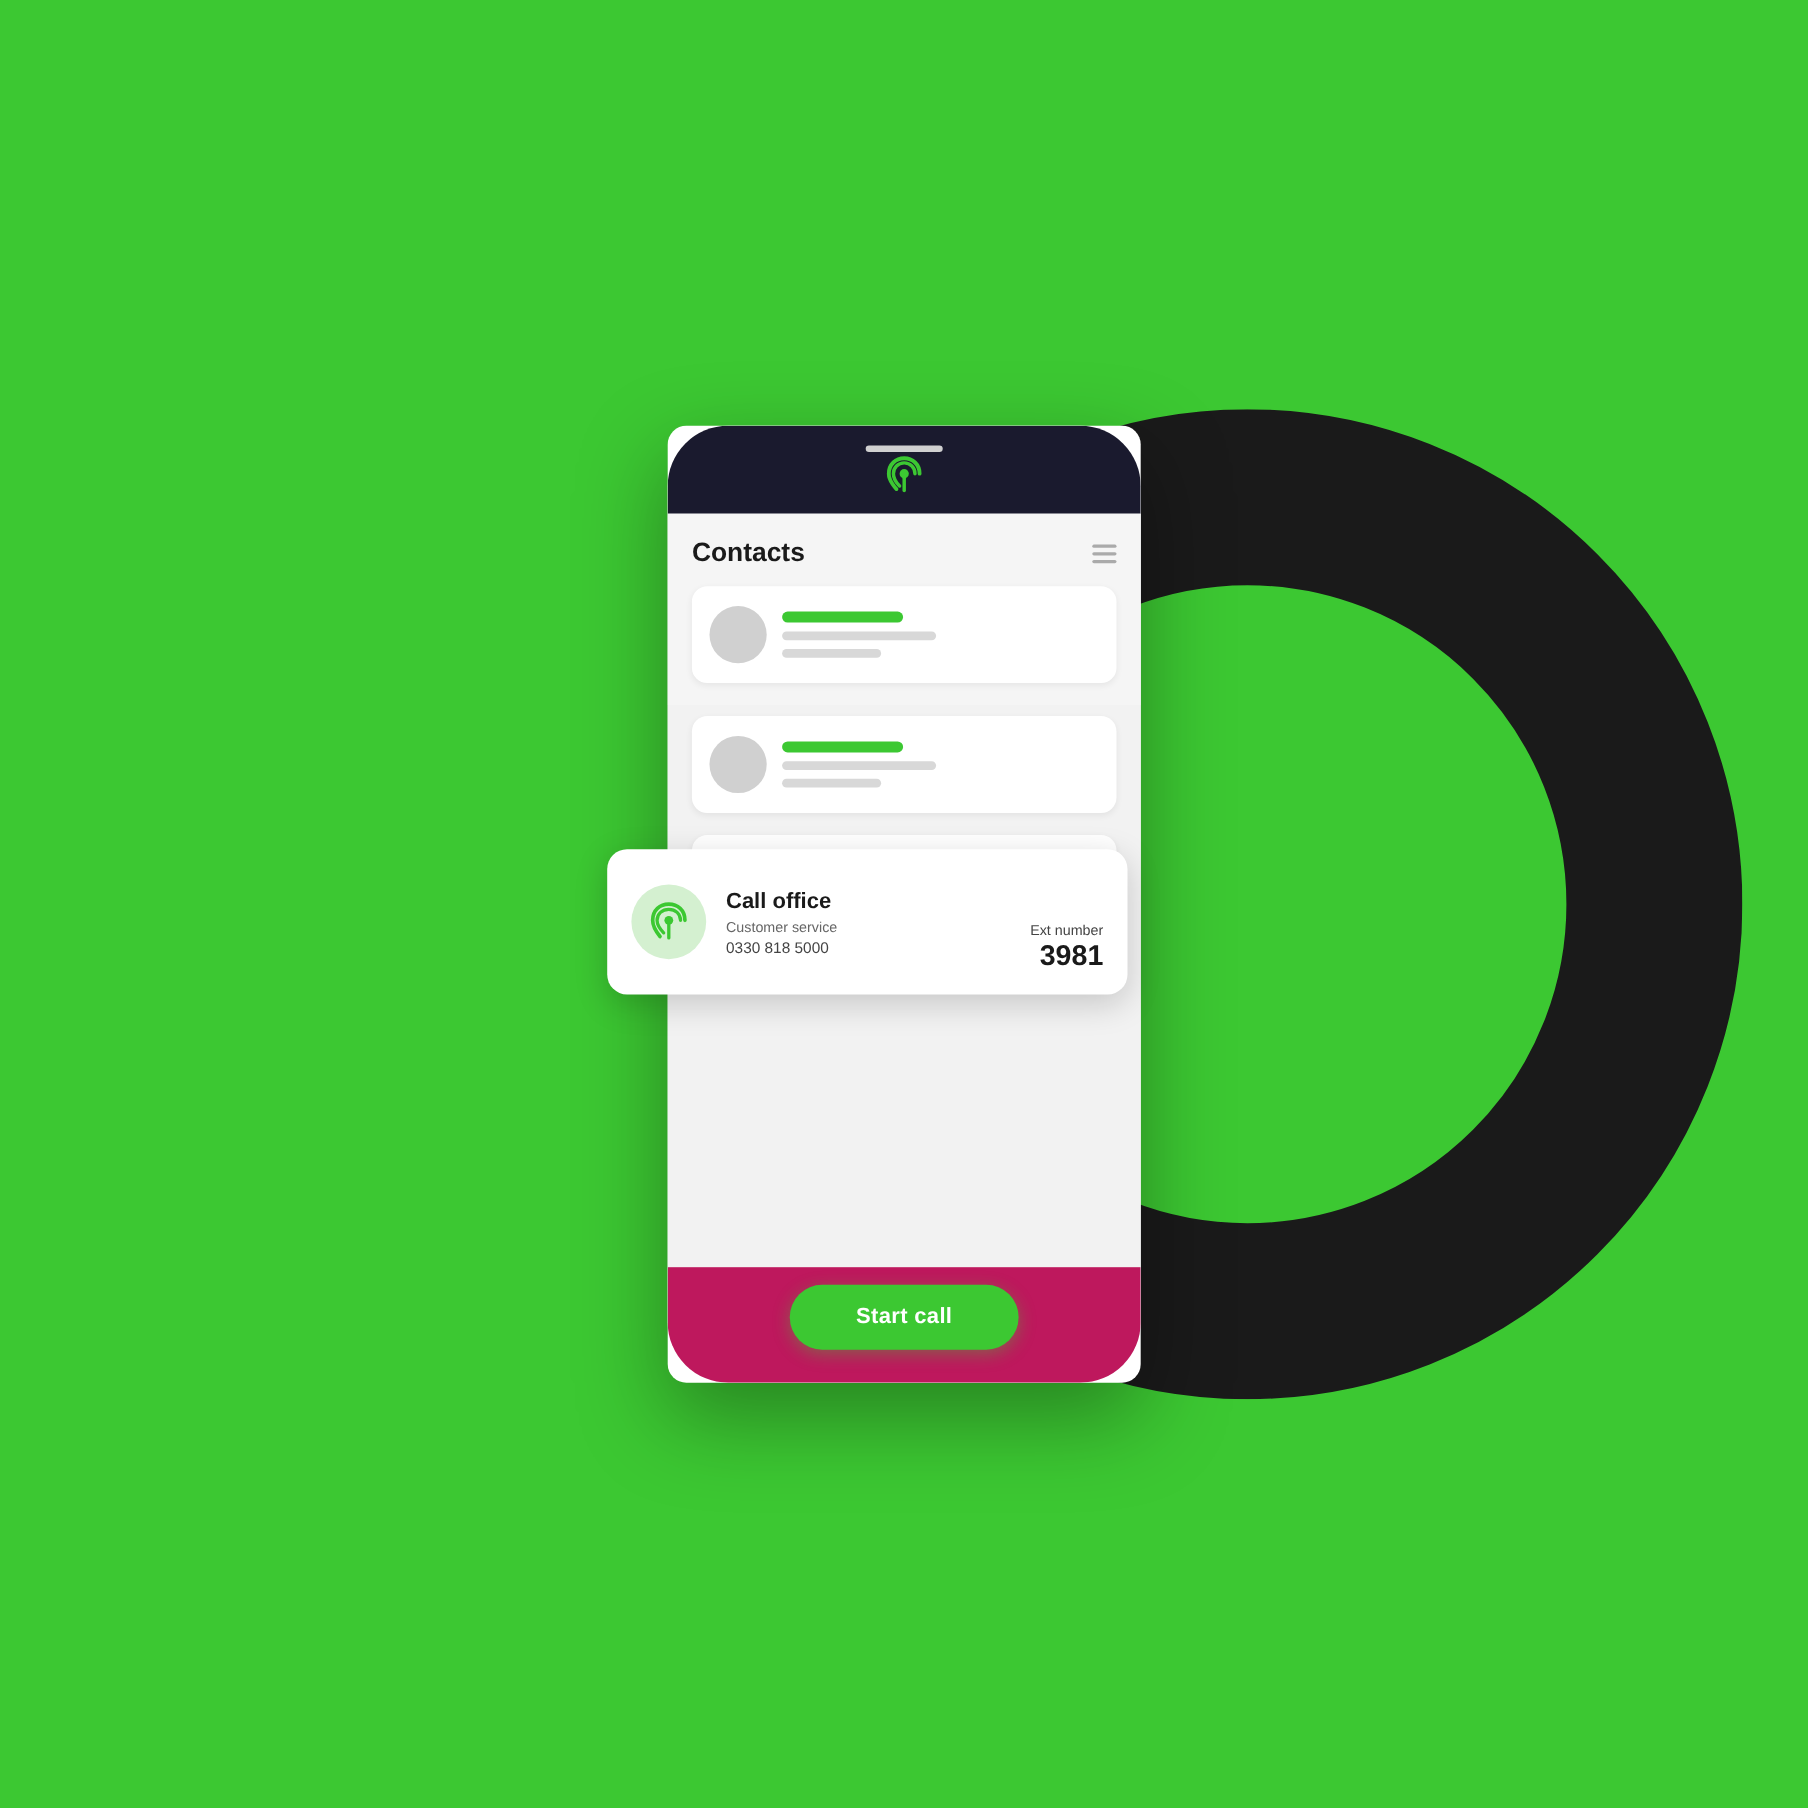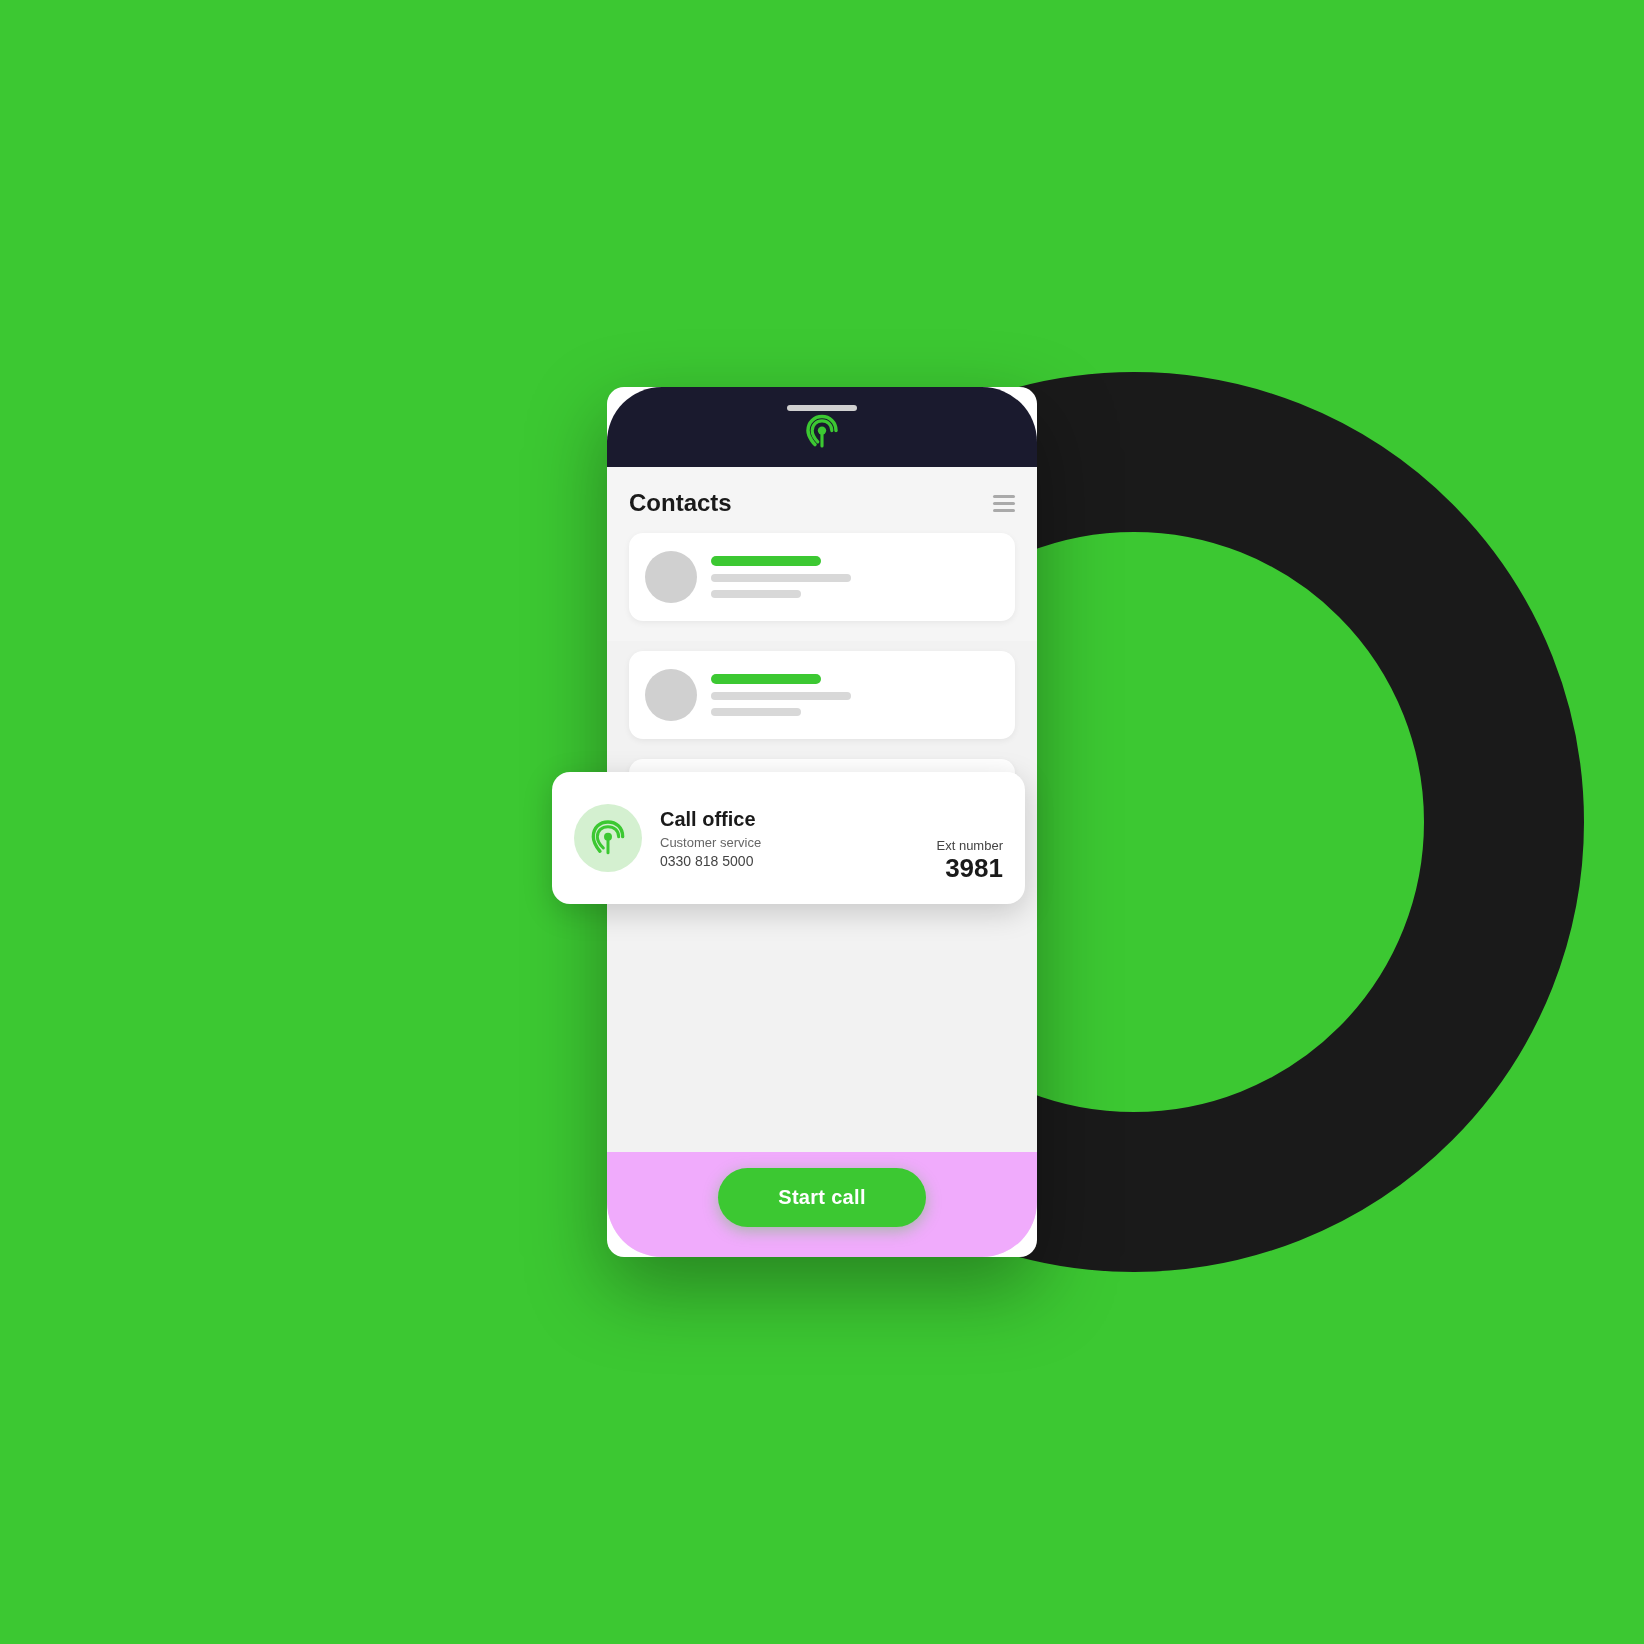--- a/index.html
+++ b/index.html
@@ -245,21 +245,21 @@
       padding: 10px 22px 10px 22px;
       display: flex;
       flex-direction: column;
       gap: 10px;
       overflow: hidden;
     }
 
     
     .bottom-area {
       padding: 16px 22px 30px 22px;
-      background: #f0abfc;
+      background: #be185d;
       display: flex;
       justify-content: center;
       align-items: flex-end;
     }
 
     .start-call-btn {
       background: #3cc832;
       color: #ffffff;
       border: none;
       border-radius: 50px;

